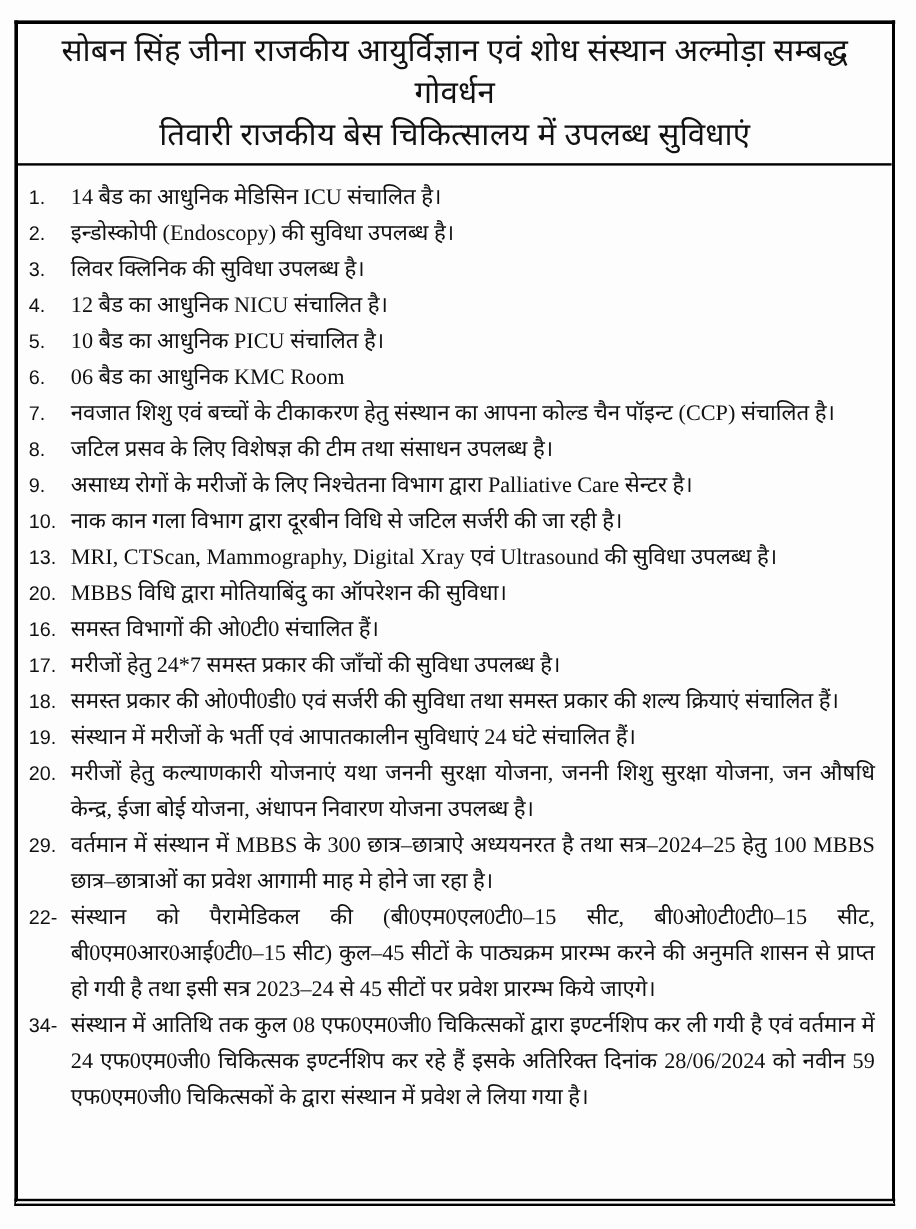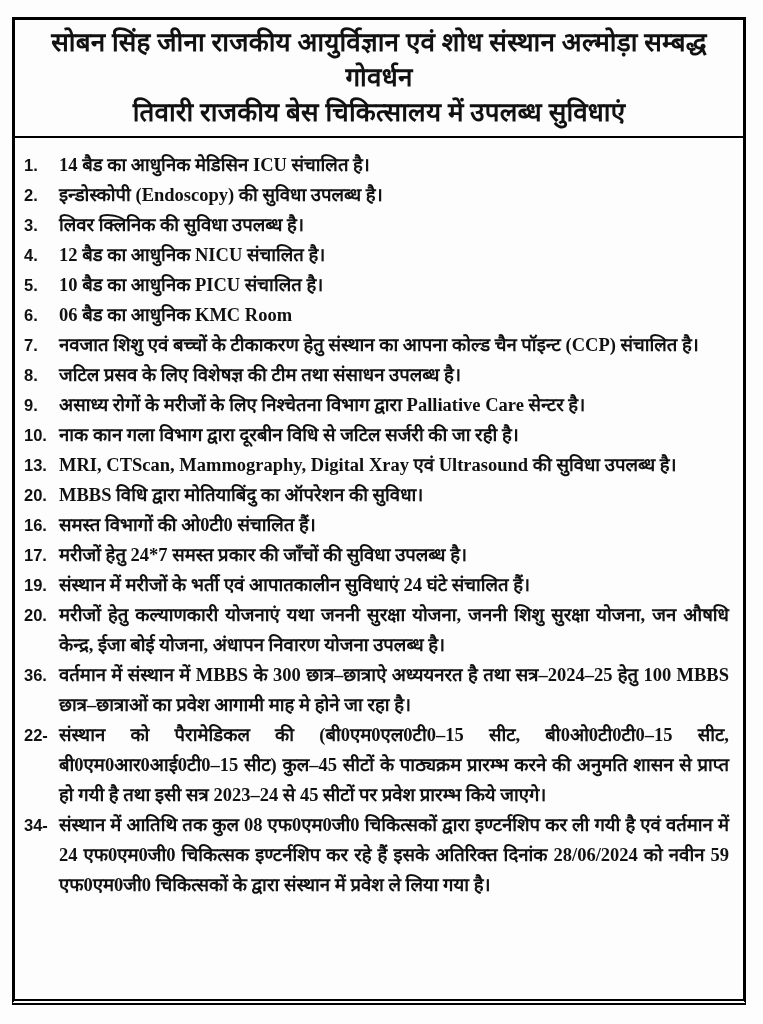--- a/index.html
+++ b/index.html
@@ -12,21 +12,21 @@
     height: 1024px;
     background: #ffffff;
     font-family: "Liberation Serif", serif;
   }
   .page {
     position: relative;
     width: 763px;
     height: 1024px;
     background: #fdfdfd;
     color: #111111;
-    font-weight: bold;
+    font-weight: normal;
     overflow: hidden;
   }
   .frame {
     position: absolute;
     left: 12px;
     top: 17px;
     width: 734px;
     height: 988px;
     box-sizing: border-box;
     border: 3px solid #000000;
@@ -148,33 +148,37 @@
   <li class="item">
     <span class="item-num">16.</span>
     <span class="item-text">समस्त विभागों की ओ0टी0 संचालित हैं।</span>
   </li>
 
   <li class="item">
     <span class="item-num">17.</span>
     <span class="item-text">मरीजों हेतु 24*7 समस्त प्रकार की जाँचों की सुविधा उपलब्ध है।</span>
   </li>
 
+  <li class="item">
+    <span class="item-num">18.</span>
+    <span class="item-text">समस्त प्रकार की ओ0पी0डी0 एवं सर्जरी की सुविधा तथा समस्त प्रकार की शल्य क्रियाएं संचालित हैं।</span>
+  </li>
 
   <li class="item">
     <span class="item-num">19.</span>
     <span class="item-text">संस्थान में मरीजों के भर्ती एवं आपातकालीन सुविधाएं 24 घंटे संचालित हैं।</span>
   </li>
 
   <li class="item">
     <span class="item-num">20.</span>
     <span class="item-text">मरीजों हेतु कल्याणकारी योजनाएं यथा जननी सुरक्षा योजना, जननी शिशु सुरक्षा योजना, जन औषधि केन्द्र, ईजा बोई योजना, अंधापन निवारण योजना उपलब्ध है।</span>
   </li>
 
   <li class="item">
-    <span class="item-num">36.</span>
+    <span class="item-num">29.</span>
     <span class="item-text">वर्तमान में संस्थान में MBBS के 300 छात्र–छात्राऐ अध्ययनरत है तथा सत्र–2024–25 हेतु 100 MBBS छात्र–छात्राओं का प्रवेश आगामी माह मे होने जा रहा है।</span>
   </li>
 
   <li class="item">
     <span class="item-num">22-</span>
     <span class="item-text">संस्थान को पैरामेडिकल की (बी0एम0एल0टी0–15 सीट, बी0ओ0टी0टी0–15 सीट, बी0एम0आर0आई0टी0–15 सीट) कुल–45 सीटों के पाठ्यक्रम प्रारम्भ करने की अनुमति शासन से प्राप्त हो गयी है तथा इसी सत्र 2023–24 से 45 सीटों पर प्रवेश प्रारम्भ किये जाएगे।</span>
   </li>
 
   <li class="item">
     <span class="item-num">34-</span>

